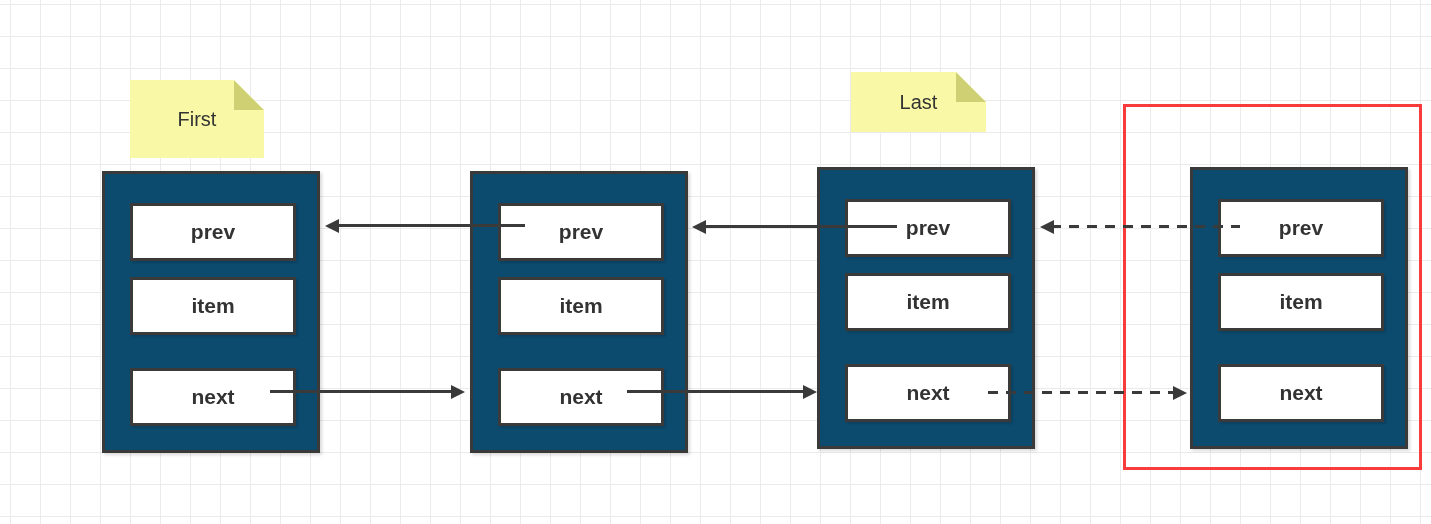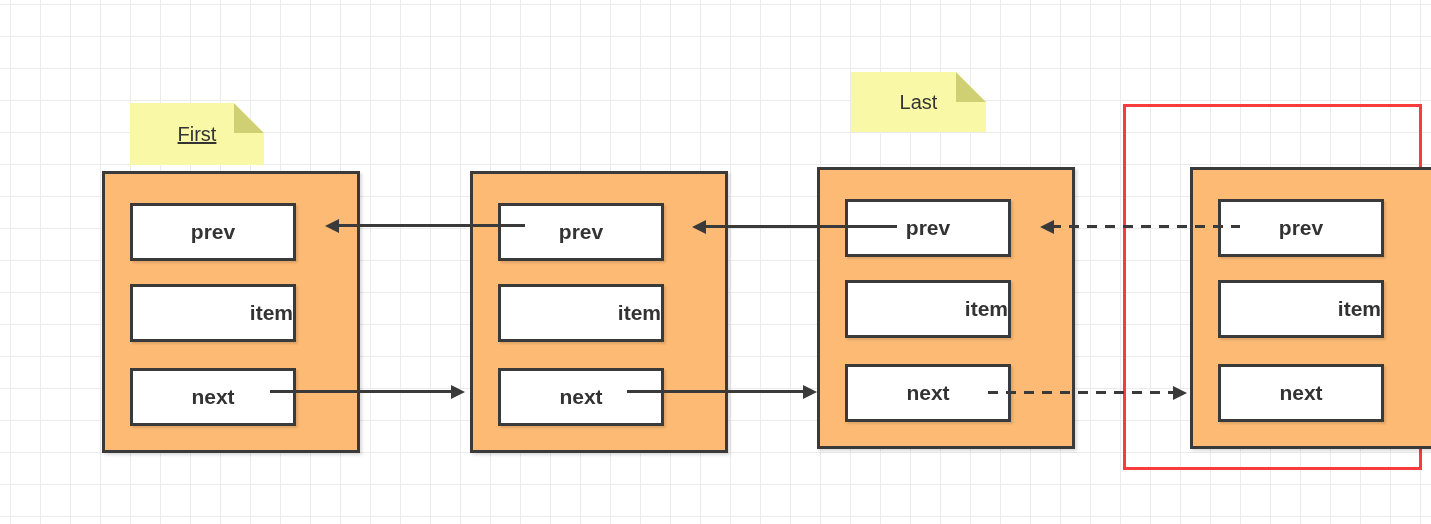--- a/index.html
+++ b/index.html
@@ -19,61 +19,61 @@
     background-image:
       linear-gradient(to right, var(--grid) 1px, transparent 1px),
       linear-gradient(to bottom, var(--grid) 1px, transparent 1px);
     background-size:30px 32px;
     background-position:10px 4px;
   }
 
   
   .node{
     position:absolute;
-    width:258px;height:282px;
+    width:218px;height:282px;
     border:3px solid var(--stroke);
-    background:#fdba74;
+    background:#0c4a6e;
     box-shadow:2px 2px 3px rgba(0,0,0,0.15);
     z-index:2;
   }
   .node-1{left:102px;top:171px;}
   .node-2{left:470px;top:171px;}
   .node-3{left:817px;top:167px;}
   .node-4{left:1190px;top:167px;}
 
   .field{
     position:absolute;
     left:25px;width:166px;height:58px;
     border:3px solid var(--stroke);
     background:#ffffff;
     box-shadow:2px 2px 2px rgba(0,0,0,0.12);
     display:flex;align-items:center;justify-content:center;
     font-size:21px;font-weight:bold;color:var(--text);
   }
   .f-prev{top:29px;}
-  .f-item{top:110px;justify-content:flex-end;}
+  .f-item{top:103px;}
   .f-next{top:194px;}
 
   
   .note{
     position:absolute;
     background:var(--note-fill);
     box-shadow:2px 2px 3px rgba(0,0,0,0.15);
     display:flex;align-items:center;justify-content:center;
     font-size:20px;color:var(--text);
     clip-path:polygon(0 0, calc(100% - 30px) 0, 100% 30px, 100% 100%, 0 100%);
     z-index:3;
   }
   .note .fold{
     position:absolute;top:0;right:0;
     width:30px;height:30px;
     background:var(--note-fold);
     clip-path:polygon(0 0, 100% 100%, 0 100%);
   }
-  .note-first{left:130px;top:103px;width:134px;height:62px;text-decoration:underline;}
+  .note-first{left:130px;top:80px;width:134px;height:78px;}
   .note-last{left:851px;top:72px;width:135px;height:60px;}
 
   
   .highlight-rect{
     position:absolute;
     left:1123px;top:104px;width:299px;height:366px;
     border:3px solid var(--red);
     background:transparent;
     z-index:1;
   }

